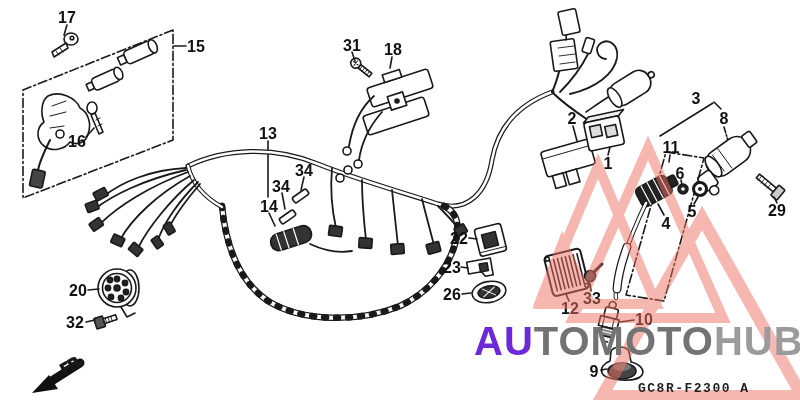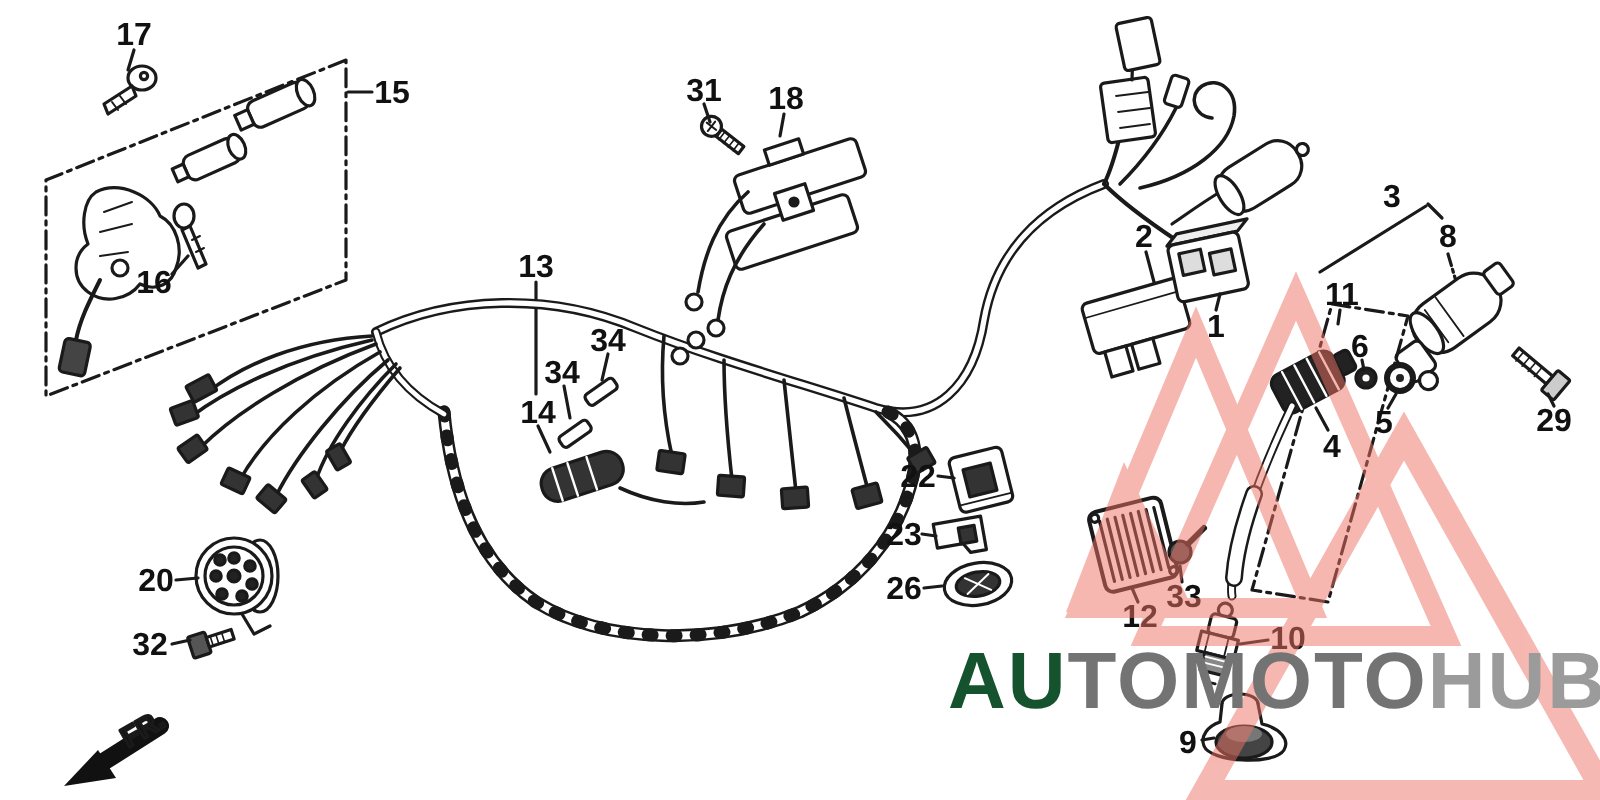--- a/index.html
+++ b/index.html
@@ -360,17 +360,18 @@
 
   <g id="watermark-triangles" opacity="0.5" stroke="#ee7265" fill="none" stroke-width="10" stroke-linejoin="miter">
     <polygon points="598,166 540,304 656,304"></polygon>
     <polygon points="648,148 573,318 723,318"></polygon>
     <polygon points="702,218 602,396 802,396" stroke-width="12"></polygon>
     <polygon points="562,231 533,306 597,306" fill="#ee7265" stroke="none"></polygon>
   </g>
 </svg>
 
 <div id="watermark-text">
-  <span style="color: #14532d;">AU</span><span style="color: #737373;">TOMOTO</span><span style="color: rgb(155, 155, 155);">HUB</span>
+  <span style="color: #6d28d9;">AU</span><span style="color: #737373;">TOMOTO</span><span style="color: rgb(155, 155, 155);">HUB</span>
 </div>
 
+<div id="diagram-code">GC8R-F2300 A</div>
 
 </div>
 
 </body></html>

